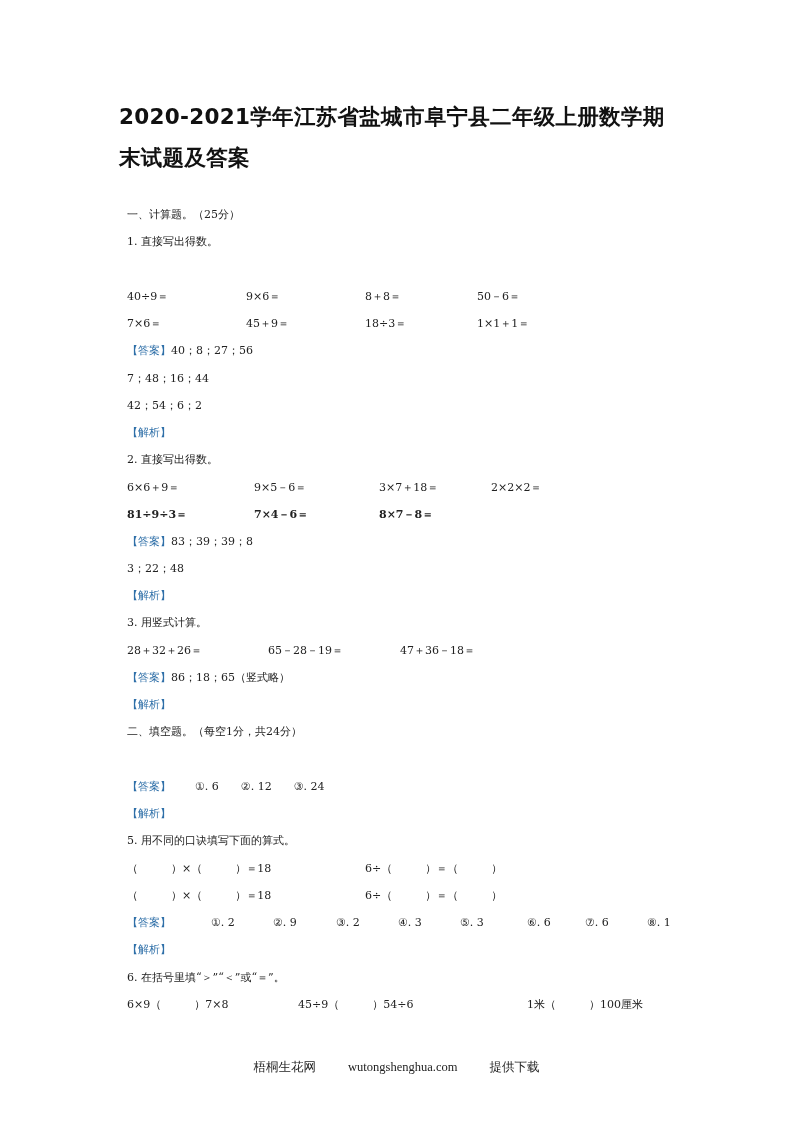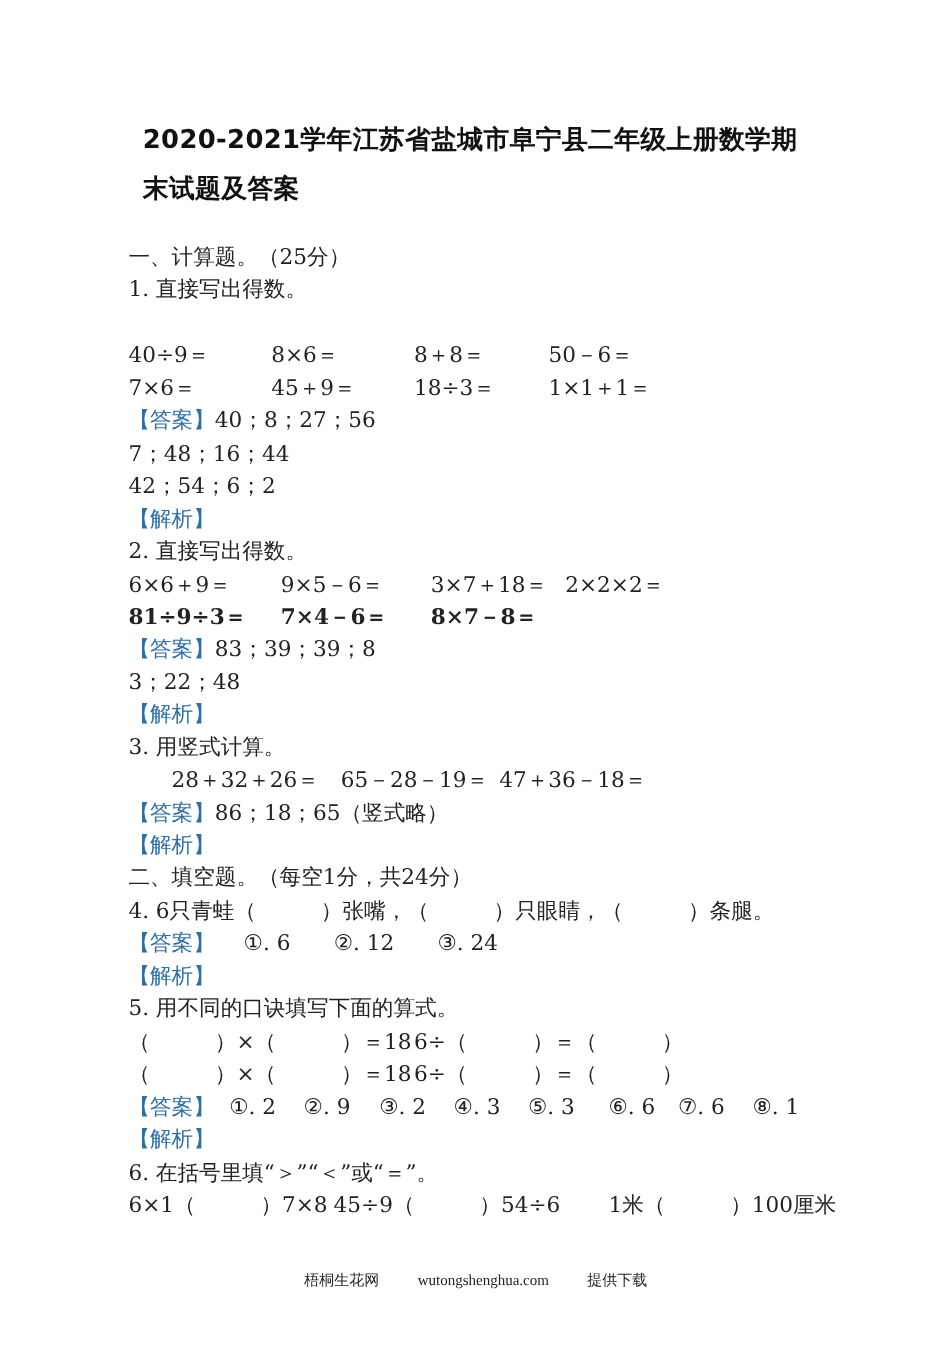--- a/index.html
+++ b/index.html
@@ -4,41 +4,41 @@
 <style>
   html, body { margin: 0; padding: 0; background: #ffffff; }
   body { width: 793px; height: 1122px; position: relative; overflow: hidden;
          font-family: "DejaVu Serif", "Liberation Serif", serif; color: #222; }
   .page { position: absolute; left: 0; top: 0; width: 793px; height: 817px; }
   .title { position: absolute; left: 119px; top: 96px; width: 560px;
            font-family: "DejaVu Sans", "Liberation Sans", sans-serif; font-weight: bold;
            font-size: 21.5px; line-height: 41px; color: #111; letter-spacing: 0.3px; }
   .subtitle { position: absolute; left: 0; width: 793px; top: 178px; text-align: center;
               font-size: 12.5px; }
-  .line { position: absolute; left: 107px; font-size: 18px; white-space: nowrap; line-height: 16px; }
+  .line { position: absolute; left: 127px; font-size: 11px; white-space: nowrap; line-height: 16px; }
   .tag { color: #2e6fa8; }
   .cell { position: absolute; white-space: nowrap; }
   .footer { position: absolute; top: 1059px; left: 0; width: 793px; text-align: center;
             font-size: 12.5px; color: #222; }
   .footer span { margin: 11px 14px; }
   .footer .site { font-family: "Liberation Serif", "DejaVu Serif", serif; }
 </style>
 </head>
 <body>
 
 <div class="page">
 
   <div class="title">2020-2021学年江苏省盐城市阜宁县二年级上册数学期末试题及答案</div>
 
   <div class="line" style="top:207px">一、计算题。（25分）</div>
   <div class="line" style="top:234px">1. 直接写出得数。</div>
 
   <div class="line" style="top:289px; width:560px; height:16px;">
     <span class="cell" style="left:0">40÷9＝</span>
-    <span class="cell" style="left:119px">8×6＝</span>
+    <span class="cell" style="left:119px">9×6＝</span>
     <span class="cell" style="left:238px">8＋8＝</span>
     <span class="cell" style="left:350px">50－6＝</span>
   </div>
   <div class="line" style="top:316px; width:560px; height:16px;">
     <span class="cell" style="left:0">7×6＝</span>
     <span class="cell" style="left:119px">45＋9＝</span>
     <span class="cell" style="left:238px">18÷3＝</span>
     <span class="cell" style="left:350px">1×1＋1＝</span>
   </div>
 
@@ -61,32 +61,31 @@
     <span class="cell" style="left:127px">7×4－6＝</span>
     <span class="cell" style="left:252px">8×7－8＝</span>
   </div>
   <div class="line" style="top:534px">
     <span class="tag">【答案】</span><span>83；39；39；8</span>
   </div>
   <div class="line" style="top:561px">3；22；48</div>
   <div class="line tag" style="top:588px">【解析】</div>
 
   <div class="line" style="top:615px">3. 用竖式计算。</div>
-  <div class="line" style="top:643px; width:560px; height:16px;margin-left:36px;">
+  <div class="line" style="top:643px; width:560px; height:16px;">
     <span class="cell" style="left:0">28＋32＋26＝</span>
     <span class="cell" style="left:141px">65－28－19＝</span>
     <span class="cell" style="left:273px">47＋36－18＝</span>
   </div>
   <div class="line" style="top:670px">
     <span class="tag">【答案】</span><span>86；18；65（竖式略）</span>
   </div>
   <div class="line tag" style="top:697px">【解析】</div>
 
   <div class="line" style="top:724px">二、填空题。（每空1分，共24分）</div>
-  <div class="line" style="top:752px">4. 6只青蛙（　　　）张嘴，（　　　）只眼睛，（　　　）条腿。</div>
   <div class="line" style="top:779px">
     <span class="tag">【答案】</span><span style="margin-left:24px">①. 6　　②. 12　　③. 24</span>
   </div>
   <div class="line tag" style="top:806px">【解析】</div>
 
   <div class="line" style="top:833px">5. 用不同的口诀填写下面的算式。</div>
   <div class="line" style="top:861px; width:560px; height:16px;">
     <span class="cell" style="left:0">（　　　）×（　　　）＝18</span>
     <span class="cell" style="left:238px">6÷（　　　）＝（　　　）</span>
   </div>
@@ -102,21 +101,21 @@
     <span class="cell" style="left:271px">④. 3</span>
     <span class="cell" style="left:333px">⑤. 3</span>
     <span class="cell" style="left:400px">⑥. 6</span>
     <span class="cell" style="left:458px">⑦. 6</span>
     <span class="cell" style="left:520px">⑧. 1</span>
   </div>
   <div class="line tag" style="top:942px">【解析】</div>
 
   <div class="line" style="top:970px">6. 在括号里填“＞”“＜”或“＝”。</div>
   <div class="line" style="top:997px; width:560px; height:16px;">
-    <span class="cell" style="left:0">6×1（　　　）7×8</span>
+    <span class="cell" style="left:0">6×9（　　　）7×8</span>
     <span class="cell" style="left:171px">45÷9（　　　）54÷6</span>
     <span class="cell" style="left:400px">1米（　　　）100厘米</span>
   </div>
 
   <div class="footer">
     <span>梧桐生花网</span>
     <span class="site">wutongshenghua.com</span>
     <span>提供下载</span>
   </div>
 </div>

